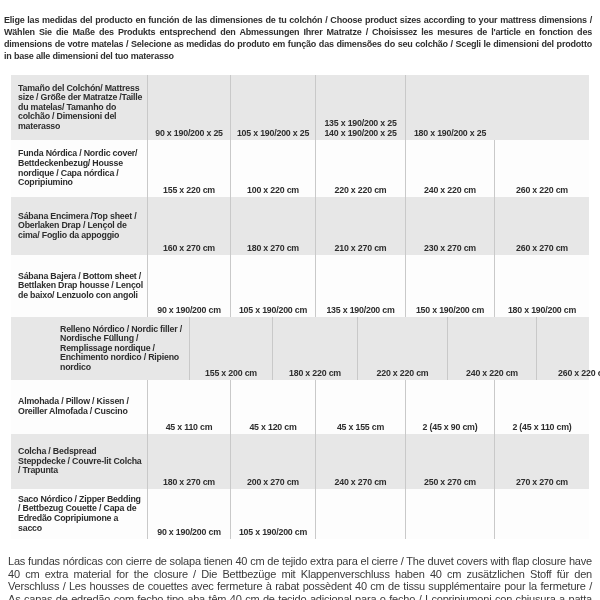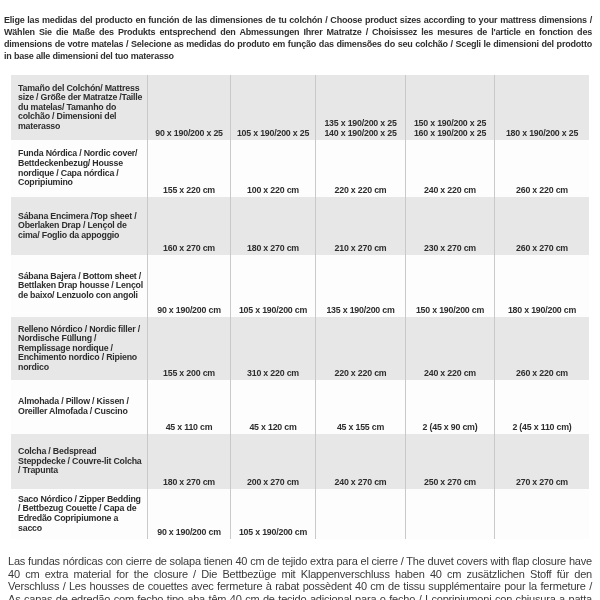--- a/index.html
+++ b/index.html
@@ -30,21 +30,21 @@
   .row{
     display:grid;
     grid-template-columns:136px 83px 85px 90px 89px 95px;
   }
   .row:nth-child(odd){background:var(--row-shade);}
   .row:nth-child(even){background:var(--row-light);}
   .row:nth-child(1){min-height:65px;}
   .row:nth-child(2){min-height:57px;}
   .row:nth-child(3){min-height:58px;}
   .row:nth-child(4){min-height:62px;}
-  .row:nth-child(5){min-height:63px;}
+  .row:nth-child(5){min-height:63px;padding-left:42px;}
   .row:nth-child(6){min-height:54px;}
   .row:nth-child(7){min-height:55px;}
   .row:nth-child(8){min-height:50px;}
   .cell{
     display:flex;
     flex-direction:column;
     justify-content:center;
     font-size:8.8px;
     font-weight:bold;
     line-height:10px;
@@ -83,24 +83,20 @@
         <span class="line">90 x 190/200 x 25</span>
       </div>
     <div class="cell val">
         <span class="line">105 x 190/200 x 25</span>
       </div>
     <div class="cell val">
         <span class="line">135 x 190/200 x 25</span>
         <span class="line">140 x 190/200 x 25</span>
       </div>
     <div class="cell val">
-        <span class="line">150 x 190/200 x 25</span>
-        <span class="line">160 x 190/200 x 25</span>
-      </div>
-    <div class="cell val">
         <span class="line">180 x 190/200 x 25</span>
       </div>
   </div>
 
   <div class="row">
     <div class="cell label">Funda Nórdica / Nordic cover/ Bettdeckenbezug/ Housse nordique / Capa nórdica / Copripiumino</div>
     <div class="cell val">
         <span class="line">155 x 220 cm</span>
       </div>
     <div class="cell val">
@@ -154,21 +150,21 @@
         <span class="line">180 x 190/200 cm</span>
       </div>
   </div>
 
   <div class="row">
     <div class="cell label">Relleno Nórdico / Nordic filler / Nordische Füllung / Remplissage nordique / Enchimento nordico / Ripieno nordico</div>
     <div class="cell val">
         <span class="line">155 x 200 cm</span>
       </div>
     <div class="cell val">
-        <span class="line">310 x 220 cm</span>
+        <span class="line">180 x 220 cm</span>
       </div>
     <div class="cell val">
         <span class="line">220 x 220 cm</span>
       </div>
     <div class="cell val">
         <span class="line">240 x 220 cm</span>
       </div>
     <div class="cell val">
         <span class="line">260 x 220 cm</span>
       </div>

